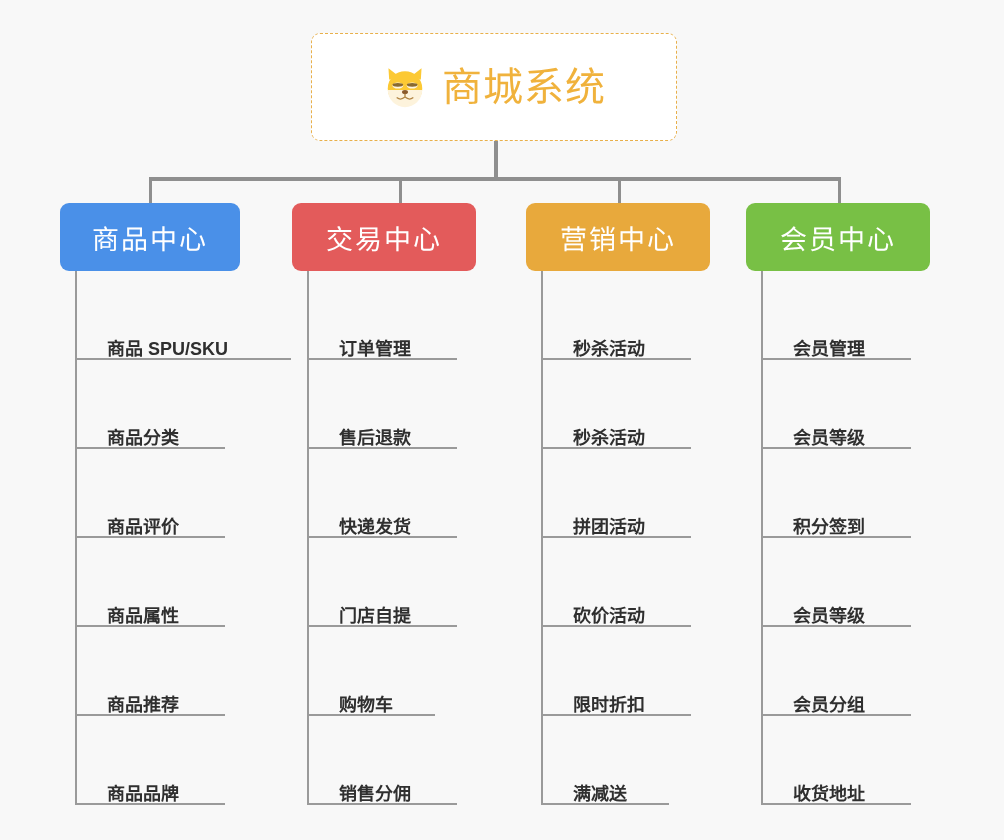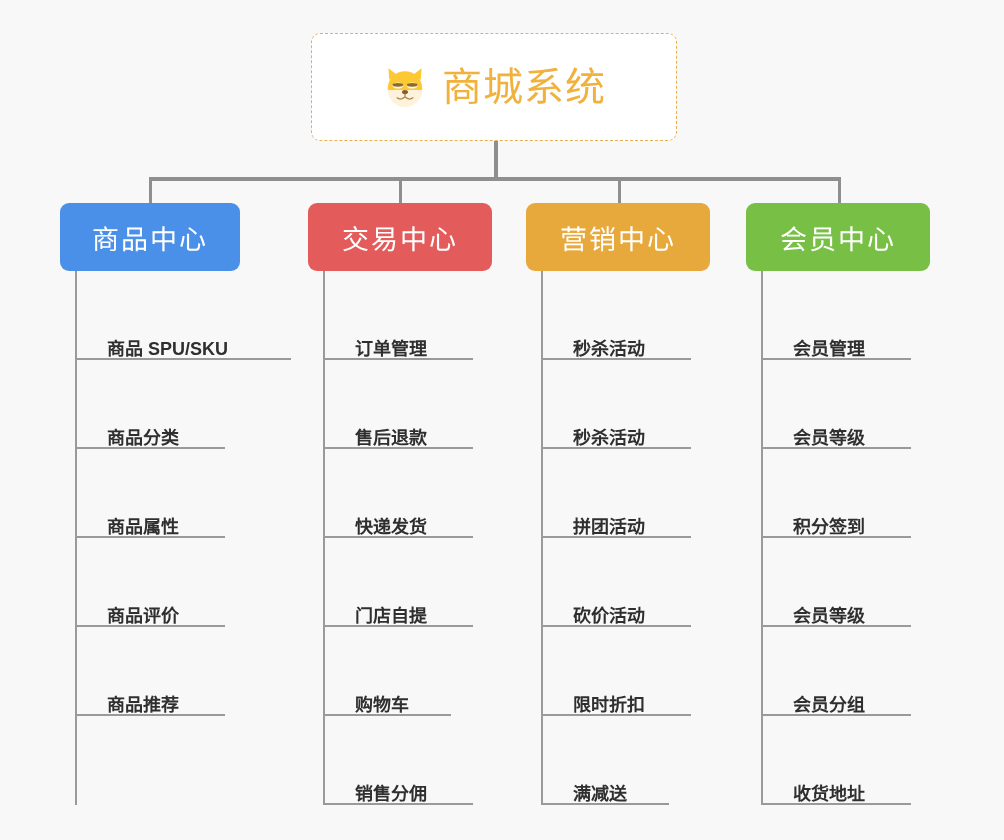--- a/index.html
+++ b/index.html
@@ -158,35 +158,39 @@
     <div class="items">
       <div class="item">
         <span class="item-label">商品 SPU/SKU</span>
         <span class="item-rule" style="width: 216px;"></span>
       </div>
       <div class="item">
         <span class="item-label">商品分类</span>
         <span class="item-rule" style="width: 150px;"></span>
       </div>
       <div class="item">
+        <span class="item-label">商品评价</span>
+        <span class="item-rule" style="width: 150px;"></span>
+      </div>
+      <div class="item">
         <span class="item-label">商品属性</span>
         <span class="item-rule" style="width: 150px;"></span>
       </div>
       <div class="item">
-        <span class="item-label">商品评价</span>
-        <span class="item-rule" style="width: 150px;"></span>
-      </div>
-      <div class="item">
         <span class="item-label">商品推荐</span>
         <span class="item-rule" style="width: 150px;"></span>
       </div>
-    </div>
-  </div>
-
-  <div class="branch" id="branch-1" style="left: 308px; width: 184px;">
+      <div class="item">
+        <span class="item-label">商品品牌</span>
+        <span class="item-rule" style="width: 150px;"></span>
+      </div>
+    </div>
+  </div>
+
+  <div class="branch" id="branch-1" style="left: 292px; width: 184px;">
     <div class="cat-box" style="background: rgb(227, 91, 91); width: 184px;">
       <span>交易中心</span>
     </div>
     <div class="trunk" style="height: 534px;"></div>
     <div class="items">
       <div class="item">
         <span class="item-label">订单管理</span>
         <span class="item-rule" style="width: 150px;"></span>
       </div>
       <div class="item">

